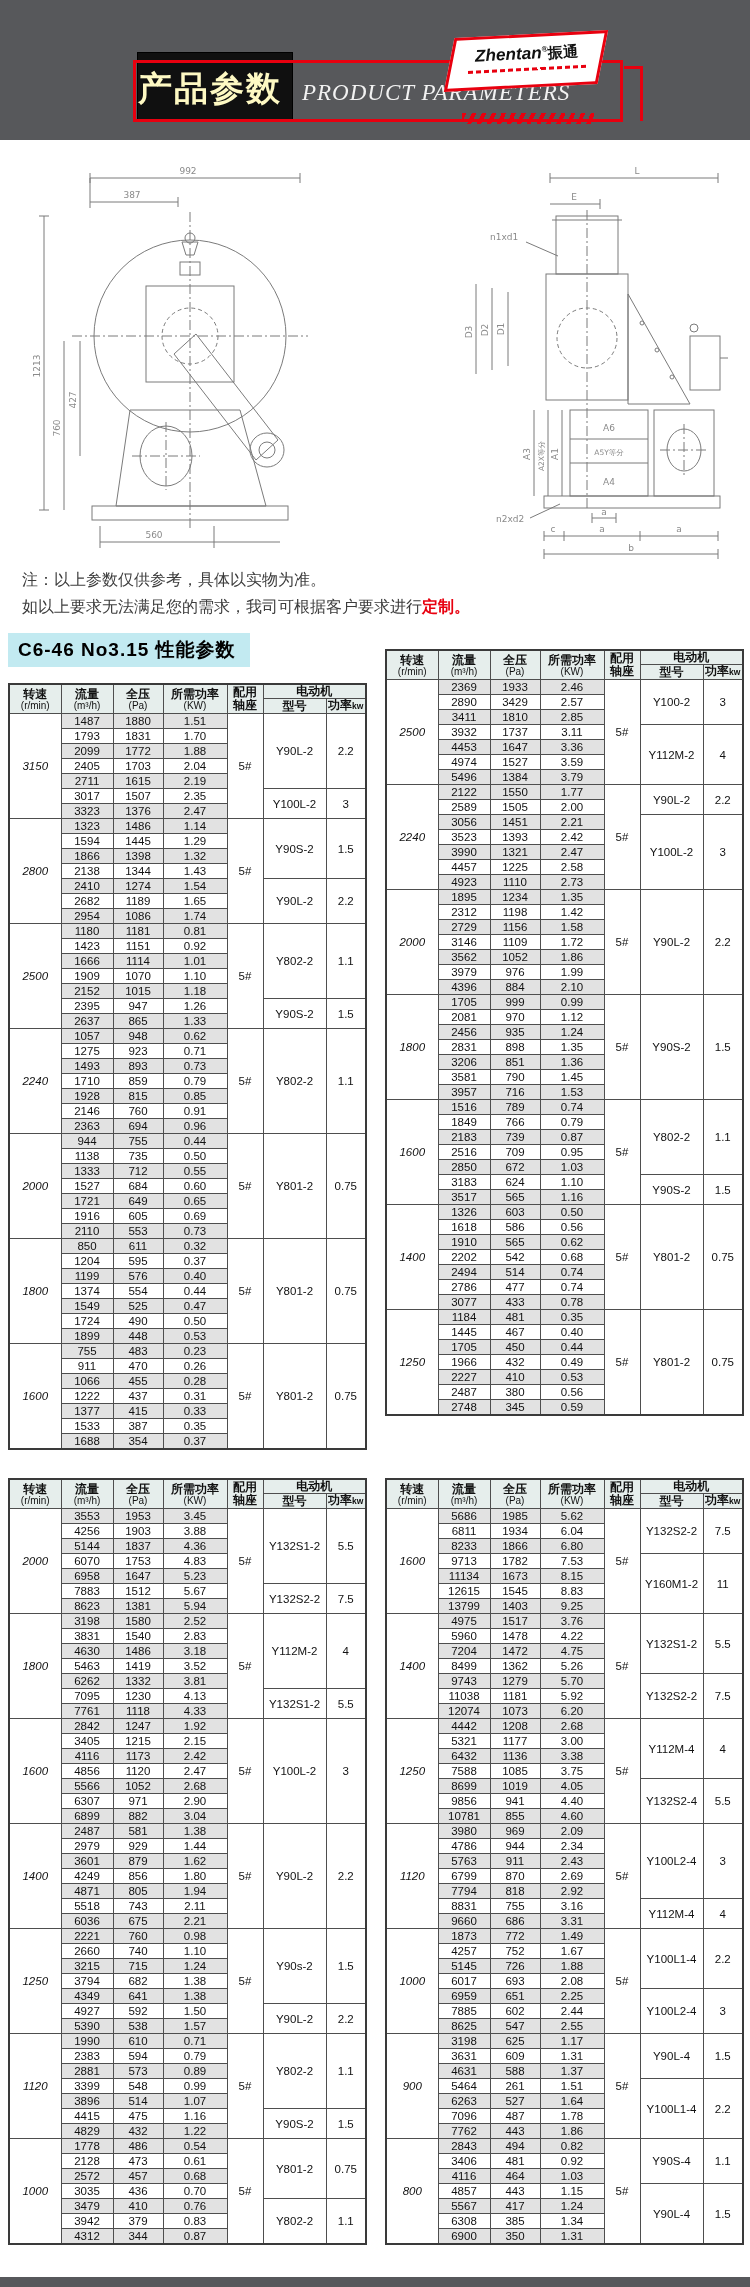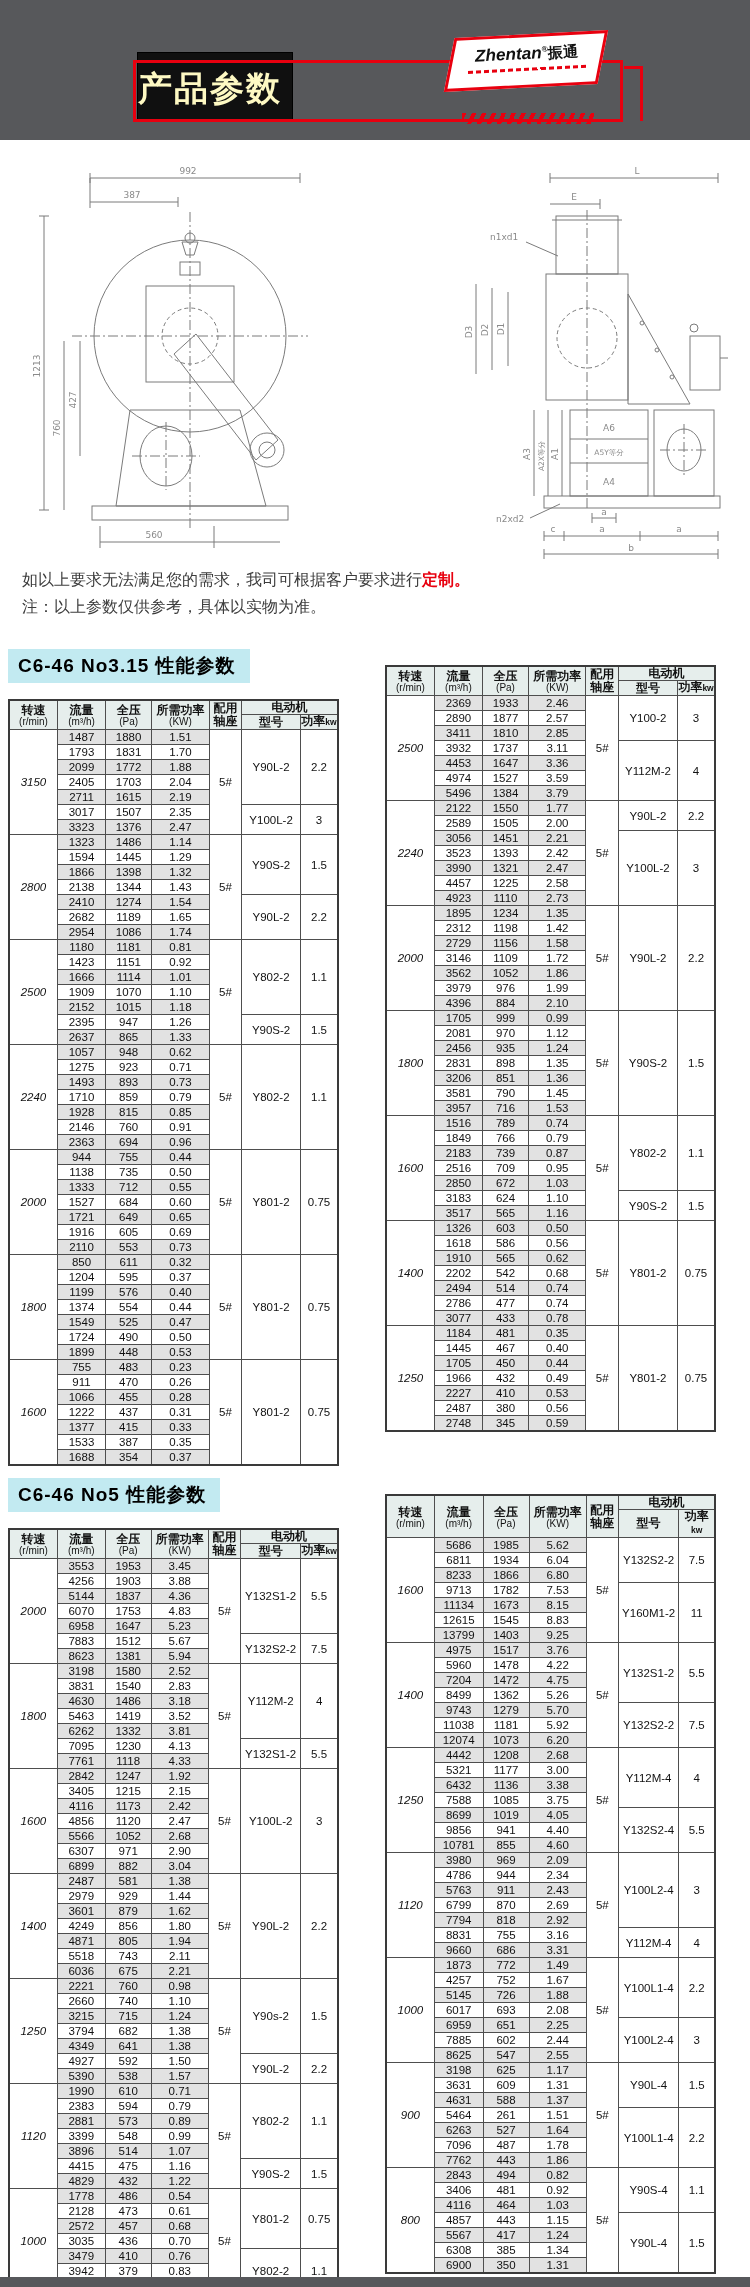--- a/index.html
+++ b/index.html
@@ -30,21 +30,21 @@
   .drawing line,.drawing rect,.drawing circle,.drawing ellipse,.drawing polygon,.drawing path
         {stroke:#7b7b7b;stroke-width:1;fill:none;}
   .dlabel{font-size:9px;fill:#8a8a8a;stroke:none;font-family:"DejaVu Sans",sans-serif;}
   .dlabel.s{font-size:7.5px;}
   .cl{stroke-dasharray:10 3 2 3;stroke-width:0.8;}
   .dash{stroke-dasharray:4 3;}
   
   .notes{position:absolute;left:22px;top:566px;width:710px;font-size:16px;color:#3c3c3c;line-height:27px;}
   .notes .hl{color:#e8000f;font-weight:bold;}
   
-  .tblock{position:absolute;width:331px;margin-top:16px;}
+  .tblock{position:absolute;width:359px;}
   .t0,.t1{top:633px;} .t2,.t3{top:1462px;}
   .t0,.t2{left:8px;} .t1,.t3{left:385px;}
   .tbl-title{display:inline-block;background:#c2eaf1;padding:4px 14px 4px 10px;font-size:19px;
              font-weight:bold;color:#000;letter-spacing:1px;white-space:nowrap;}
   table.perf{border-collapse:collapse;table-layout:fixed;margin-top:16px;border:2px solid #3a3a3a;}
   table.perf th,table.perf td{border:1px solid #4e4e4e;text-align:center;padding:0;overflow:hidden;
              color:#111;background:#fff;}
   table.perf th{background:#e6eeec;}
   .h-main{font-weight:bold;font-size:12px;line-height:13px;}
   .h-unit{font-size:10px;line-height:9px;font-weight:normal;}
@@ -57,20 +57,21 @@
 </style>
 </head>
 <body>
 
 <div class="page">
 
   <div class="top-band">
     <div class="banner-black"></div>
     <div class="banner-box"></div>
     <div class="cn-title">产品参数</div>
+    <div class="en-title">PRODUCT PARAMETERS</div>
     <div class="hatch"></div>
     <div class="bracket"></div>
     <div class="logo-plate">
       <div class="logo-inner">
         <div class="logo-text"><span>Zhentan</span><span class="reg">®</span><span class="cn">振通</span></div>
         <div class="logo-sub"></div>
       </div>
     </div>
   </div>
 
@@ -173,22 +174,22 @@
     <text class="dlabel" x="121" y="374" text-anchor="middle">c</text>
     <text class="dlabel" x="170" y="374" text-anchor="middle">a</text>
     <text class="dlabel" x="247" y="374" text-anchor="middle">a</text>
     <line x1="112" y1="396" x2="286" y2="396"></line>
       <line x1="112" y1="391" x2="112" y2="401"></line>
       <line x1="286" y1="391" x2="286" y2="401"></line>
     <text class="dlabel" x="199" y="393" text-anchor="middle">b</text>
   </svg>
 
   <div class="notes">
+    <div>注：以上参数仅供参考，具体以实物为准。</div>
     <div><span>如以上要求无法满足您的需求，我司可根据客户要求进行</span><span class="hl">定制。</span></div>
-    <div>注：以上参数仅供参考，具体以实物为准。</div>
   </div>
 
   <div class="tblock t0">
     <div class="tbl-title">C6-46 No3.15 性能参数</div>
     <div class="perf-table-host">
         <table class="perf">
           <colgroup>
             <col style="width: 52px;">
             <col style="width: 52px;">
             <col style="width: 50px;">
@@ -568,21 +569,21 @@
               <td class="c-speed" rowspan="7">2500</td>
               <td class="c-num">2369</td>
               <td class="c-num">1933</td>
               <td class="c-num">2.46</td>
               <td class="c-shaft" rowspan="7">5#</td>
               <td class="c-model" rowspan="3">Y100-2</td>
               <td class="c-mpower" rowspan="3">3</td>
             </tr>
             <tr>
               <td class="c-num">2890</td>
-              <td class="c-num">1877</td>
+              <td class="c-num">3429</td>
               <td class="c-num">2.57</td>
             </tr>
             <tr class="stripe">
               <td class="c-num">3411</td>
               <td class="c-num">1810</td>
               <td class="c-num">2.85</td>
             </tr>
             <tr>
               <td class="c-num">3932</td>
               <td class="c-num">1737</td>
@@ -841,21 +842,20 @@
             <tr class="stripe">
               <td class="c-num">2748</td>
               <td class="c-num">345</td>
               <td class="c-num">0.59</td>
             </tr>
           </tbody>
         </table>
       </div>
   </div>
   <div class="tblock t2">
-    <div class="tbl-title">C6-46 No5 性能参数</div>
     <div class="perf-table-host">
         <table class="perf">
           <colgroup>
             <col style="width: 52px;">
             <col style="width: 52px;">
             <col style="width: 50px;">
             <col style="width: 64px;">
             <col style="width: 36px;">
             <col style="width: 63px;">
             <col style="width: 40px;">

